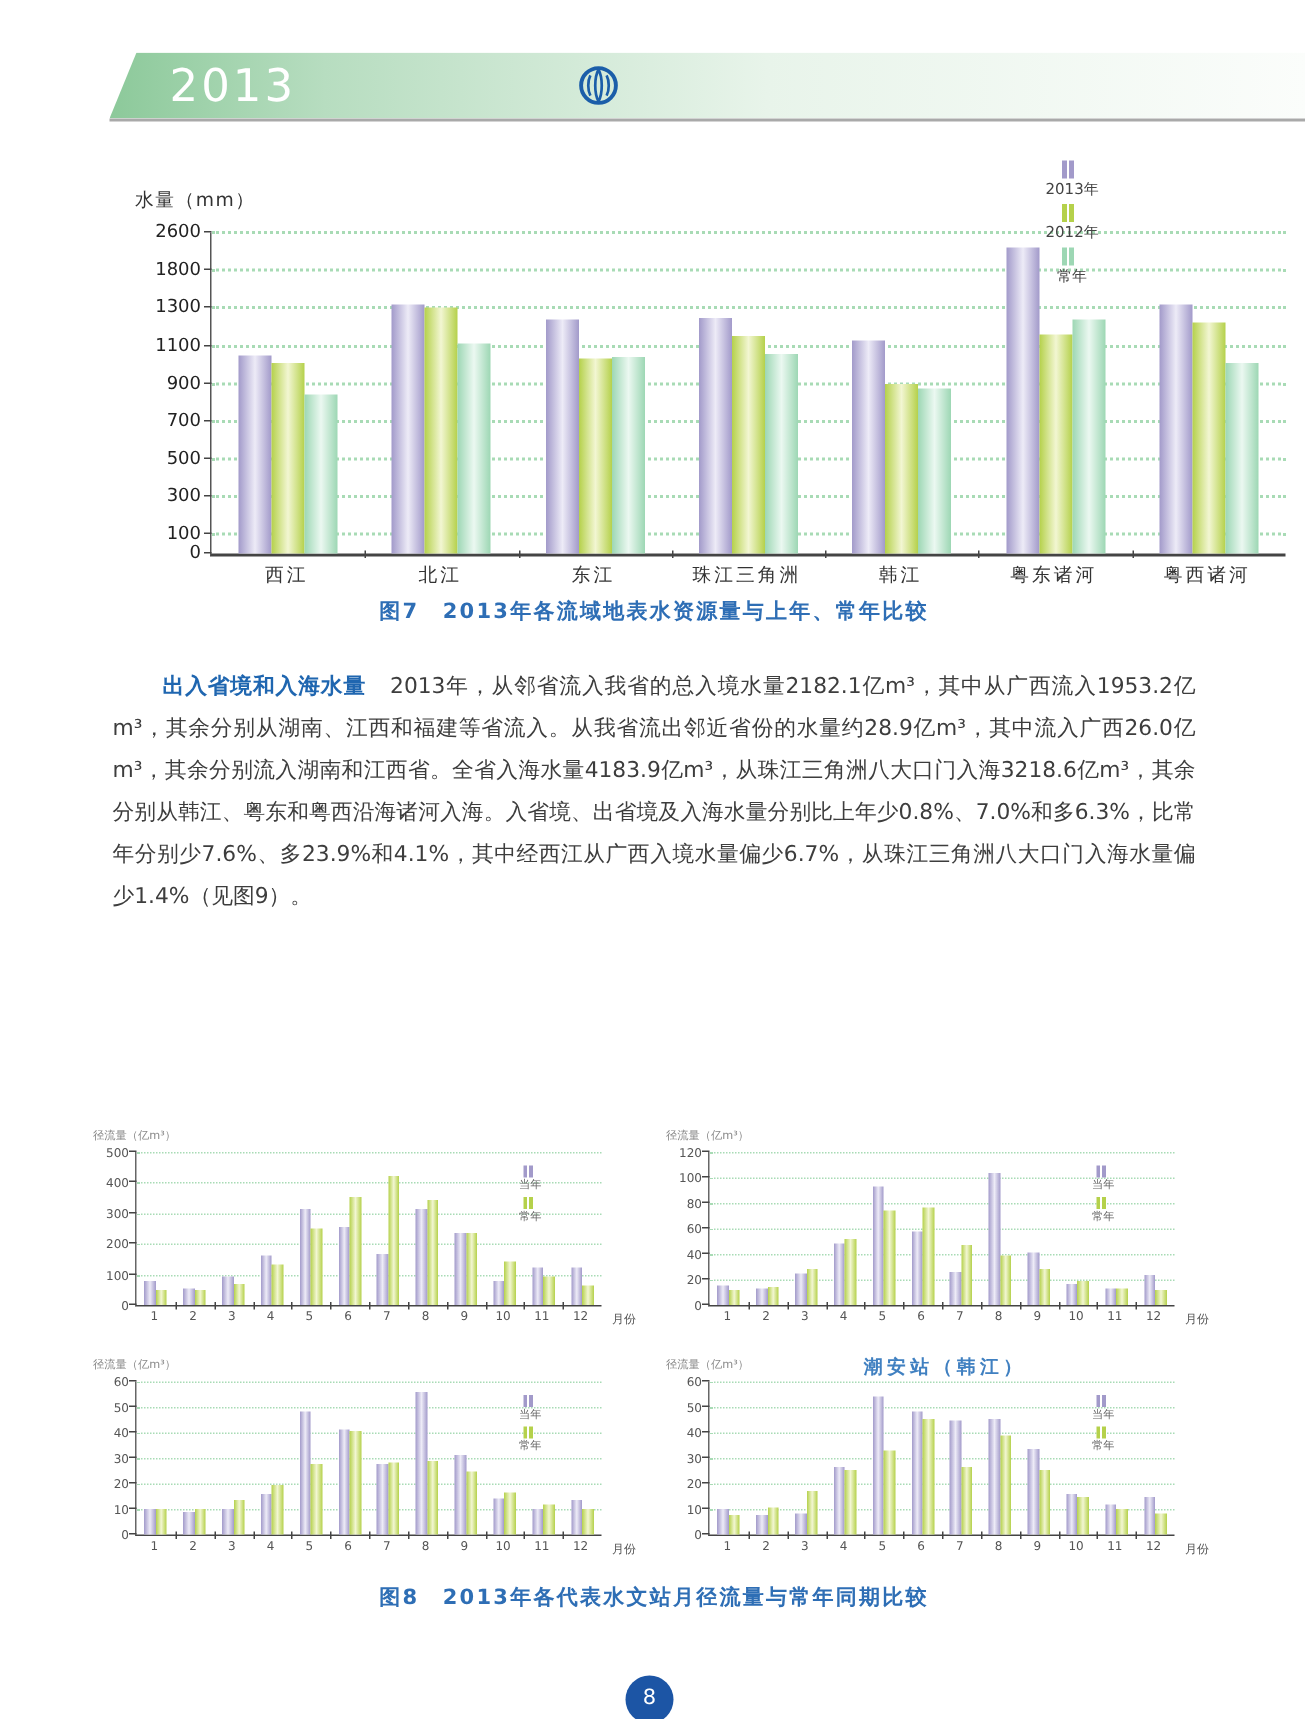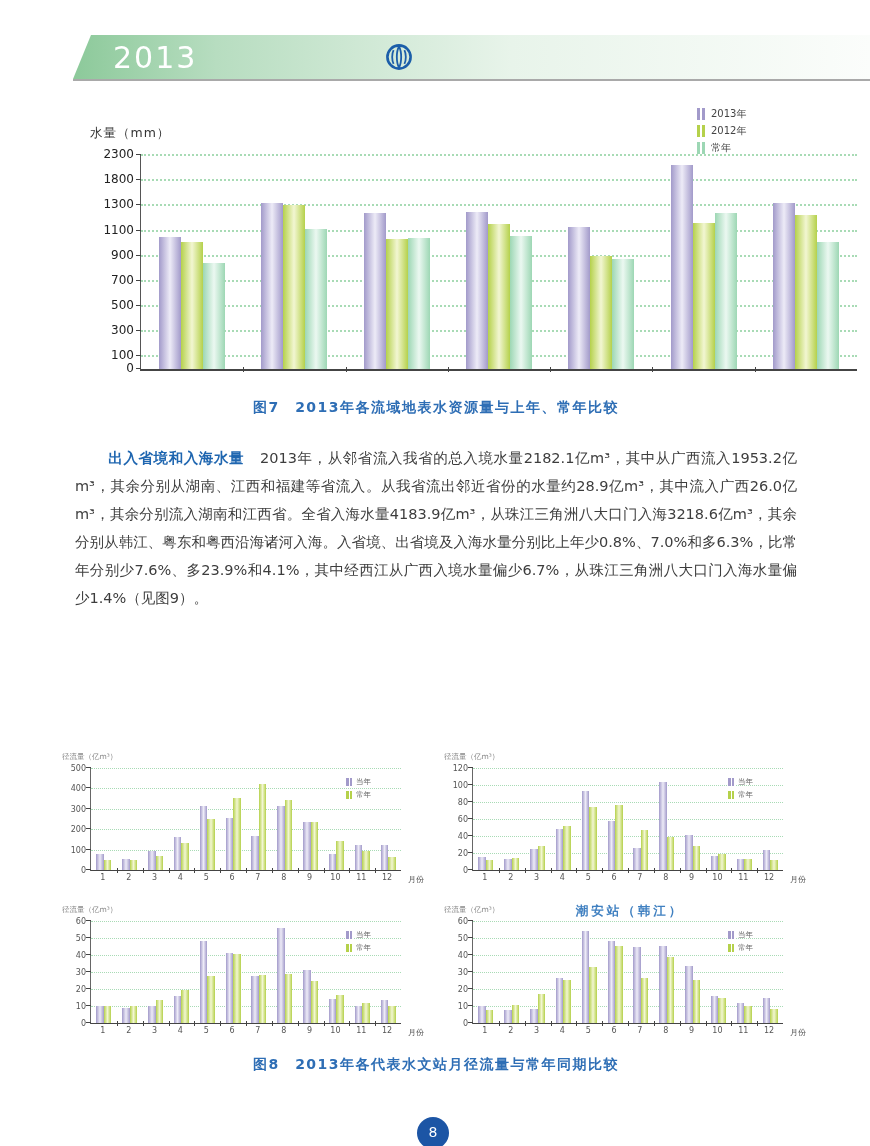--- a/index.html
+++ b/index.html
@@ -24,21 +24,21 @@
   .schart .grid{border-top-width:1px;border-top-style:dotted;}
   .bar{position:absolute;bottom:0;}
   .ytick{position:absolute;left:-5px;width:5px;height:1px;background:#444;}
   .xtick{position:absolute;bottom:-3px;width:1px;height:5px;background:#444;}
   .yticks{position:absolute;}
   .ytlab{position:absolute;right:0;font-size:12px;color:#222;line-height:12px;}
   .xlabels{position:absolute;}
   .xclab{position:absolute;text-align:center;font-size:12.5px;color:#333;letter-spacing:2px;white-space:nowrap;}
   .xunit{position:absolute;font-size:8px;color:#555;white-space:nowrap;top:1px;}
   .legend{position:absolute;}
-  .lrow{display:flex;align-items:center;margin-bottom:3px;}
+  .lrow{display:flex;align-items:center;margin-bottom:3px;flex-direction:column;}
   .sw{display:inline-block;margin-right:5px;}
   .lt{font-size:10px;color:#444;white-space:nowrap;}
   
   .fig7{left:88px;top:112px;width:772px;height:288px;}
   .fig7 .ylab{position:absolute;left:2px;top:13px;font-size:12.5px;color:#333;letter-spacing:1px;}
   .fig7 .plot{left:52px;top:43px;width:716px;height:214px;}
   .fig7 .yticks{left:6px;top:43px;width:40px;height:214px;}
   .fig7 .xlabels{left:52px;top:263px;width:716px;height:18px;}
   .fig7 .legend{left:609px;top:-5px;}
   .fig7 .sw{width:9px;height:12px;}
@@ -86,21 +86,21 @@
   <div class="yticks">
       <div class="ytlab" style="bottom: -5px;">0</div>
       <div class="ytlab" style="bottom: 7.58824px;">100</div>
       <div class="ytlab" style="bottom: 32.7647px;">300</div>
       <div class="ytlab" style="bottom: 57.9412px;">500</div>
       <div class="ytlab" style="bottom: 83.1176px;">700</div>
       <div class="ytlab" style="bottom: 108.294px;">900</div>
       <div class="ytlab" style="bottom: 133.471px;">1100</div>
       <div class="ytlab" style="bottom: 158.647px;">1300</div>
       <div class="ytlab" style="bottom: 183.824px;">1800</div>
-      <div class="ytlab" style="bottom: 209px;">2300</div>
+      <div class="ytlab" style="bottom: 209px;">2600</div>
     </div>
   <div class="plot">
       <div class="ytick" style="bottom: 0px;"></div>
       <div class="ytick" style="bottom: 12.5882px;"></div>
       <div class="grid" style="bottom: 11.5882px;"></div>
       <div class="ytick" style="bottom: 37.7647px;"></div>
       <div class="grid" style="bottom: 36.7647px;"></div>
       <div class="ytick" style="bottom: 62.9412px;"></div>
       <div class="grid" style="bottom: 61.9412px;"></div>
       <div class="ytick" style="bottom: 88.1176px;"></div>
@@ -135,20 +135,29 @@
       <div class="bar" style="left: 449.286px; width: 22px; height: 113.294px; background: linear-gradient(90deg, rgb(181, 209, 75), rgb(242, 246, 210) 50%, rgb(181, 209, 75));"></div>
       <div class="bar" style="left: 471.286px; width: 22px; height: 109.518px; background: linear-gradient(90deg, rgb(157, 215, 180), rgb(235, 248, 241) 50%, rgb(157, 215, 180));"></div>
       <div class="xtick" style="left: 511.429px;"></div>
       <div class="bar" style="left: 529.571px; width: 22px; height: 203.929px; background: linear-gradient(90deg, rgb(162, 154, 202), rgb(237, 235, 247) 50%, rgb(162, 154, 202));"></div>
       <div class="bar" style="left: 551.571px; width: 22px; height: 146.024px; background: linear-gradient(90deg, rgb(181, 209, 75), rgb(242, 246, 210) 50%, rgb(181, 209, 75));"></div>
       <div class="bar" style="left: 573.571px; width: 22px; height: 156.094px; background: linear-gradient(90deg, rgb(157, 215, 180), rgb(235, 248, 241) 50%, rgb(157, 215, 180));"></div>
       <div class="xtick" style="left: 613.714px;"></div>
       <div class="bar" style="left: 631.857px; width: 22px; height: 166.165px; background: linear-gradient(90deg, rgb(162, 154, 202), rgb(237, 235, 247) 50%, rgb(162, 154, 202));"></div>
       <div class="bar" style="left: 653.857px; width: 22px; height: 153.576px; background: linear-gradient(90deg, rgb(181, 209, 75), rgb(242, 246, 210) 50%, rgb(181, 209, 75));"></div>
       <div class="bar" style="left: 675.857px; width: 22px; height: 127.141px; background: linear-gradient(90deg, rgb(157, 215, 180), rgb(235, 248, 241) 50%, rgb(157, 215, 180));"></div>
+    </div>
+  <div class="xlabels">
+      <div class="xclab" style="left: 0px; width: 102.286px;">西江</div>
+      <div class="xclab" style="left: 102.286px; width: 102.286px;">北江</div>
+      <div class="xclab" style="left: 204.571px; width: 102.286px;">东江</div>
+      <div class="xclab" style="left: 306.857px; width: 102.286px;">珠江三角洲</div>
+      <div class="xclab" style="left: 409.143px; width: 102.286px;">韩江</div>
+      <div class="xclab" style="left: 511.429px; width: 102.286px;">粤东诸河</div>
+      <div class="xclab" style="left: 613.714px; width: 102.286px;">粤西诸河</div>
     </div>
   <div class="legend">
       <div class="lrow">
         <span class="sw" style="background: linear-gradient(90deg, rgb(162, 154, 202) 0px, rgb(162, 154, 202) 38%, rgb(255, 255, 255) 38%, rgb(255, 255, 255) 52%, rgb(162, 154, 202) 52%, rgb(162, 154, 202) 92%, rgb(255, 255, 255) 92%);"></span>
         <span class="lt">2013年</span>
       </div>
       <div class="lrow">
         <span class="sw" style="background: linear-gradient(90deg, rgb(181, 209, 75) 0px, rgb(181, 209, 75) 38%, rgb(255, 255, 255) 38%, rgb(255, 255, 255) 52%, rgb(181, 209, 75) 52%, rgb(181, 209, 75) 92%, rgb(255, 255, 255) 92%);"></span>
         <span class="lt">2012年</span>
       </div>

